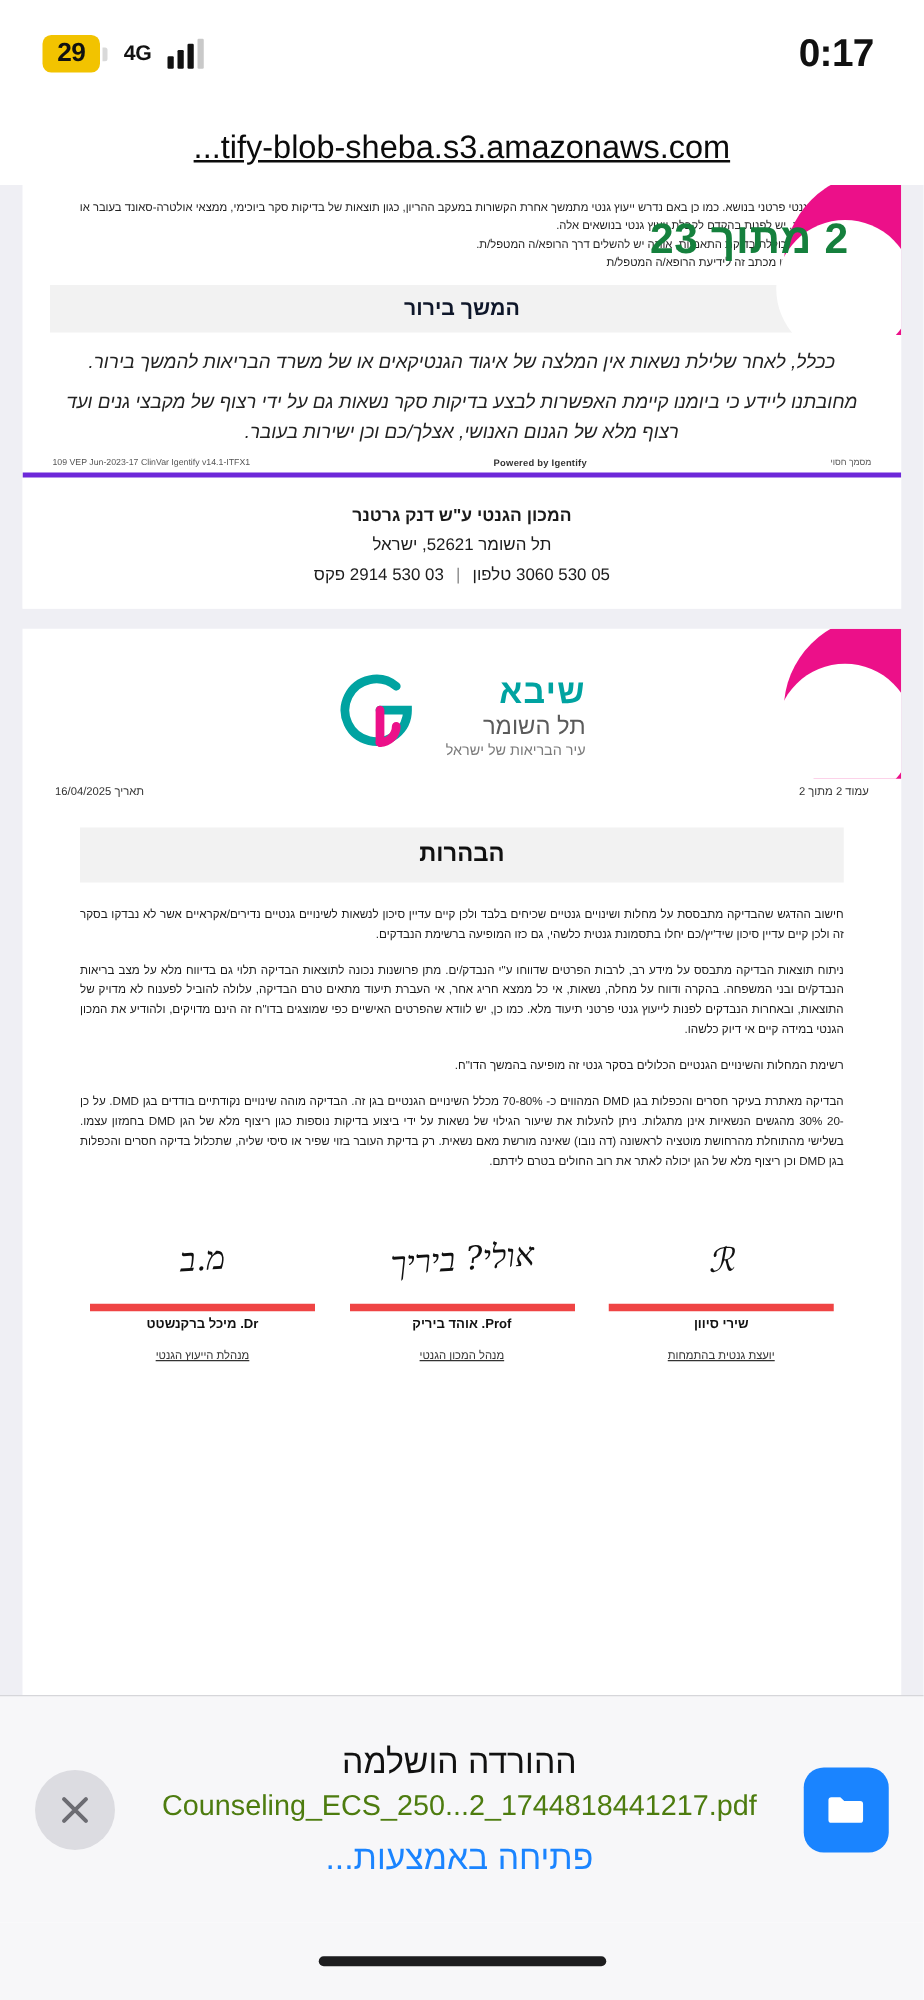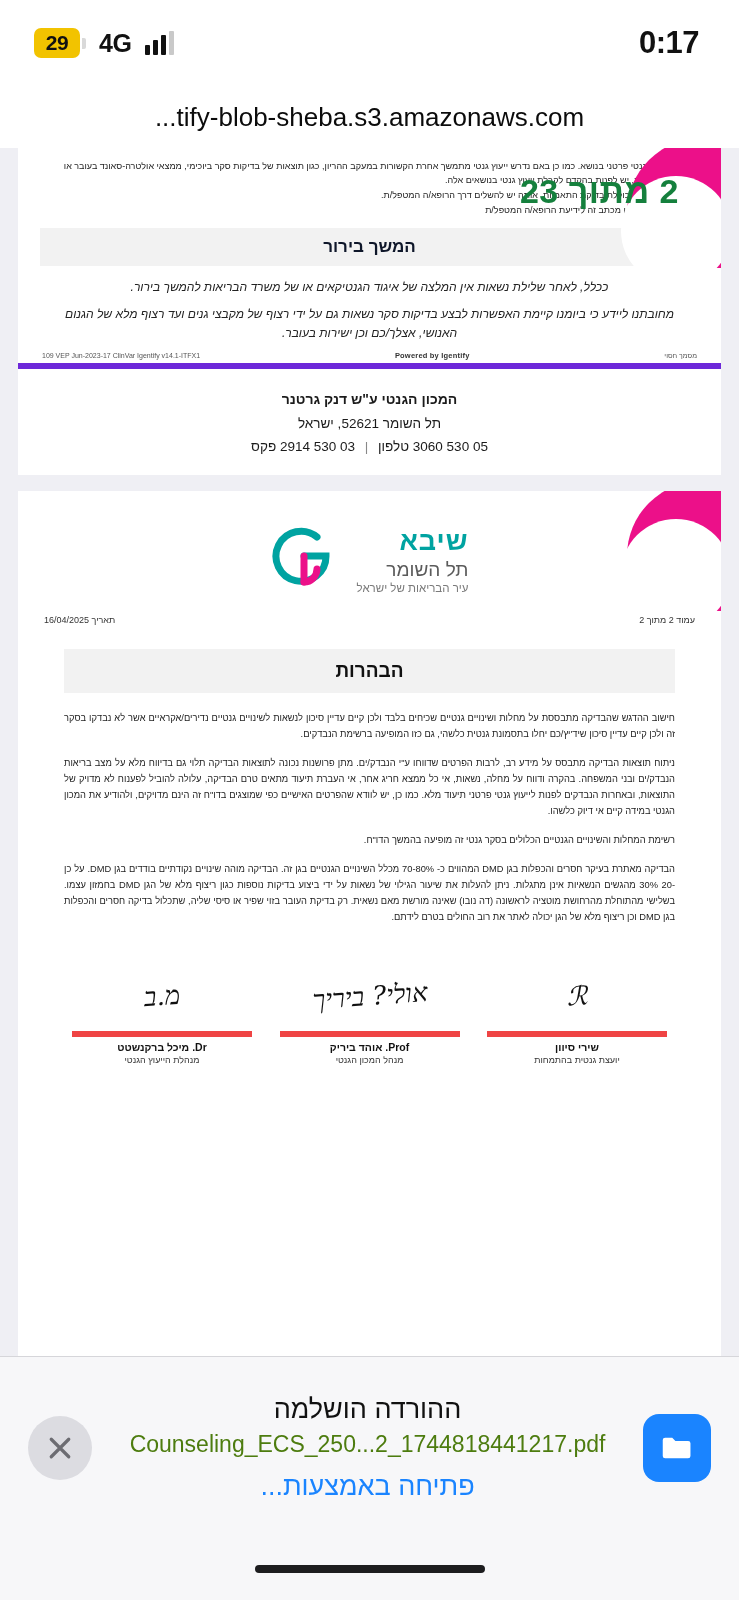--- a/index.html
+++ b/index.html
@@ -34,37 +34,38 @@
     font-size: 21px;
     font-weight: bold;
     display: flex; align-items: center; justify-content: center;
     letter-spacing: -0.5px;
   }
   .batt-tip {
     width: 4px; height: 11px; background: #d9d9d9;
     border-radius: 0 2px 2px 0; margin-left: 2px;
   }
   .net-label {
-    font-size: 25px; font-weight: 600; color: #111; letter-spacing: -0.3px;
+    font-size: 17px; font-weight: 600; color: #111; letter-spacing: -0.3px;
   }
   .bars { display: flex; align-items: flex-end; gap: 3px; height: 24px; }
   .bars i { display: block; width: 5px; background: #111; border-radius: 1px; }
   .bars i:nth-child(1) { height: 10px; }
   .bars i:nth-child(2) { height: 15px; }
   .bars i:nth-child(3) { height: 20px; }
   .bars i:nth-child(4) { height: 24px; background: #c9c9c9; }
   .clock { font-size: 31px; font-weight: 600; color: #111; letter-spacing: -0.5px; }
 
   
   .urlbar {
     height: 62px;
     display: flex; align-items: center; justify-content: center;
     background: #ffffff;
     font-size: 26px;
     color: #0b0b0b;
+    text-decoration: underline;
   }
 
   
   .viewport {
     position: relative;
     width: 739px;
     height: 1208px;
     background: #efeff4;
     overflow: hidden;
   }
@@ -136,37 +137,37 @@
     background: #f2f2f2;
     margin: 10px 22px 8px;
     padding: 9px 0;
     text-align: center;
     font-size: 17px;
     font-weight: bold;
     color: #0f172a;
   }
 
   .italic-para {
-    font-size: 12px;
+    font-size: 15px;
     font-style: italic;
     line-height: 1.6;
     text-align: center;
     padding: 4px 30px;
   }
 
   
   .docfoot {
     position: relative;
     display: flex;
     align-items: center;
     justify-content: space-between;
     padding: 4px 24px 3px;
     font-size: 7px;
     color: #555;
-    border-bottom: 6px solid #6d28d9;
+    border-bottom: 4px solid #6d28d9;
   }
   .docfoot .mid { font-weight: bold; color: #333; font-size: 7.5px; letter-spacing: .2px; }
   .docfoot .left { display: flex; gap: 7px; align-items: center; }
 
   
   .contact {
     direction: rtl;
     text-align: center;
     padding: 18px 0 16px;
     font-size: 13.5px;
@@ -228,21 +229,21 @@
 
   
   .sigs {
     display: flex;
     direction: rtl;
     justify-content: space-between;
     padding: 22px 54px 0;
   }
   .sig { width: 180px; text-align: center; }
   .sig .nm { font-size: 10.5px; font-weight: bold; color: #111; border-top: 6px solid #ef4444; padding-top: 4px; }
-  .sig .rl { font-size: 9px; color: #333; margin-top: 2px; }
+  .sig .rl { font-size: 9px; color: #333; margin-top: 14px; text-decoration: underline; }
   .sig .scribble {
     height: 70px;
     display: flex; align-items: center; justify-content: center;
     font-family: "DejaVu Serif", serif;
     font-size: 26px;
     font-style: italic;
     color: #111;
     transform: rotate(-4deg);
   }
   .blankspace { height: 360px; }

